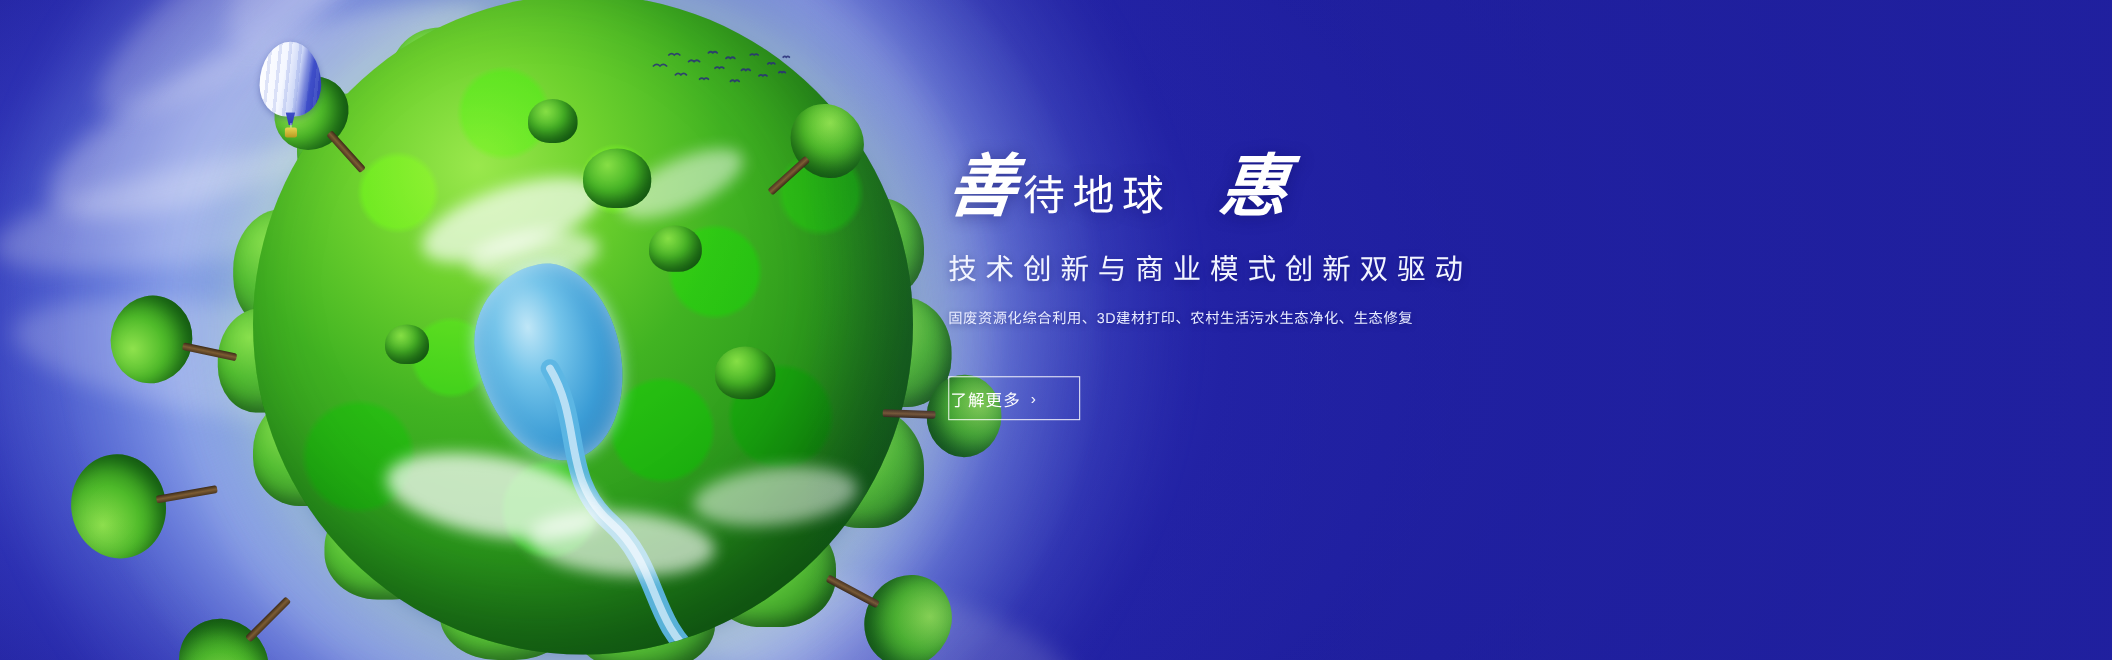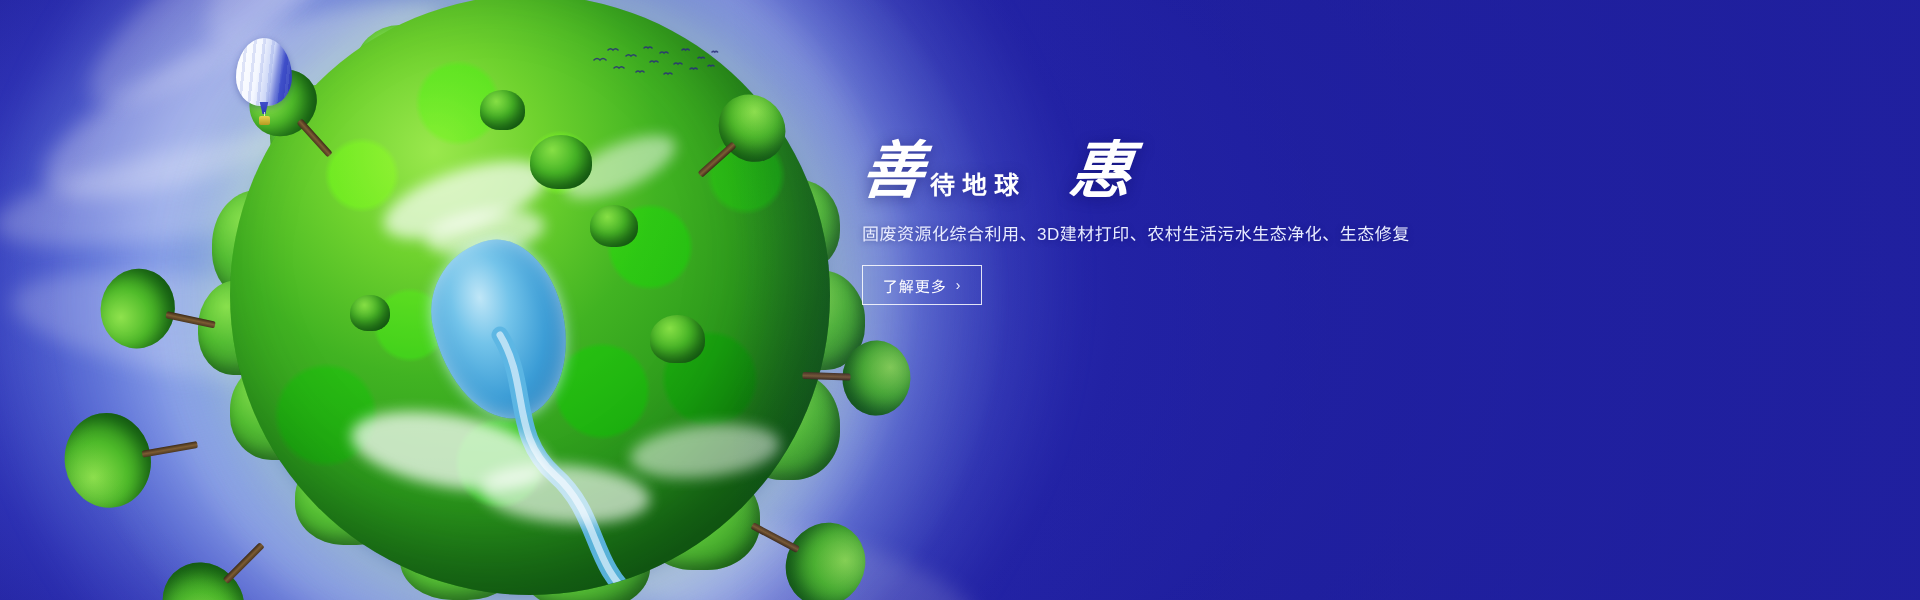--- a/index.html
+++ b/index.html
@@ -143,40 +143,40 @@
     font-family:"Liberation Serif","DejaVu Serif",serif;
     color:#ffffff;text-shadow:0 2px 14px rgba(10,10,90,.45);
     line-height:1;
   }
   .brush{
     font-size:62px;font-weight:700;font-style:italic;
     letter-spacing:0;transform:skewX(-6deg);
     padding-right:6px;
   }
   .plain{
-    font-size:25px;font-weight:700;letter-spacing:7px;
+    font-size:38px;font-weight:400;letter-spacing:7px;
     font-family:"Liberation Serif","DejaVu Serif",serif;
     padding-bottom:4px;
   }
   .gap{width:44px;display:inline-block;}
 
   .subtitle{
     margin-top:22px;
     font-size:26px;letter-spacing:8px;font-weight:400;color:#f2f5ff;
     text-shadow:0 1px 8px rgba(10,10,90,.4);
     white-space:nowrap;
   }
   .desc{
     margin-top:18px;
-    font-size:17px;letter-spacing:.5px;color:#e8ecff;font-weight:400;
+    font-size:13px;letter-spacing:.5px;color:#e8ecff;font-weight:400;
     text-shadow:0 1px 6px rgba(10,10,90,.4);
     white-space:nowrap;
   }
   .btn{
-    margin-top:20px;display:inline-flex;align-items:center;justify-content:center;
+    margin-top:44px;display:inline-flex;align-items:center;
     width:116px;height:38px;border:1px solid rgba(255,255,255,.85);
     color:#fff;font-size:15px;letter-spacing:1px;background:transparent;
     cursor:pointer;box-sizing:content-box;padding:0 1px;
   }
   .btn .chev{margin-left:9px;font-size:14px;opacity:.95;}
 </style>
 </head>
 <body>
 
 <div class="banner">
@@ -293,20 +293,21 @@
 
   <div class="copy">
 
     <div class="headline">
       <span class="brush">善</span>
       <span class="plain">待地球</span>
       <span class="gap"></span>
       <span class="brush">惠</span>
     </div>
 
+    <div class="subtitle">技术创新与商业模式创新双驱动</div>
 
     <div class="desc">固废资源化综合利用、3D建材打印、农村生活污水生态净化、生态修复</div>
 
     <div class="btn">
       <span>了解更多</span>
       <span class="chev">›</span>
     </div>
 
   </div>
 </div>

